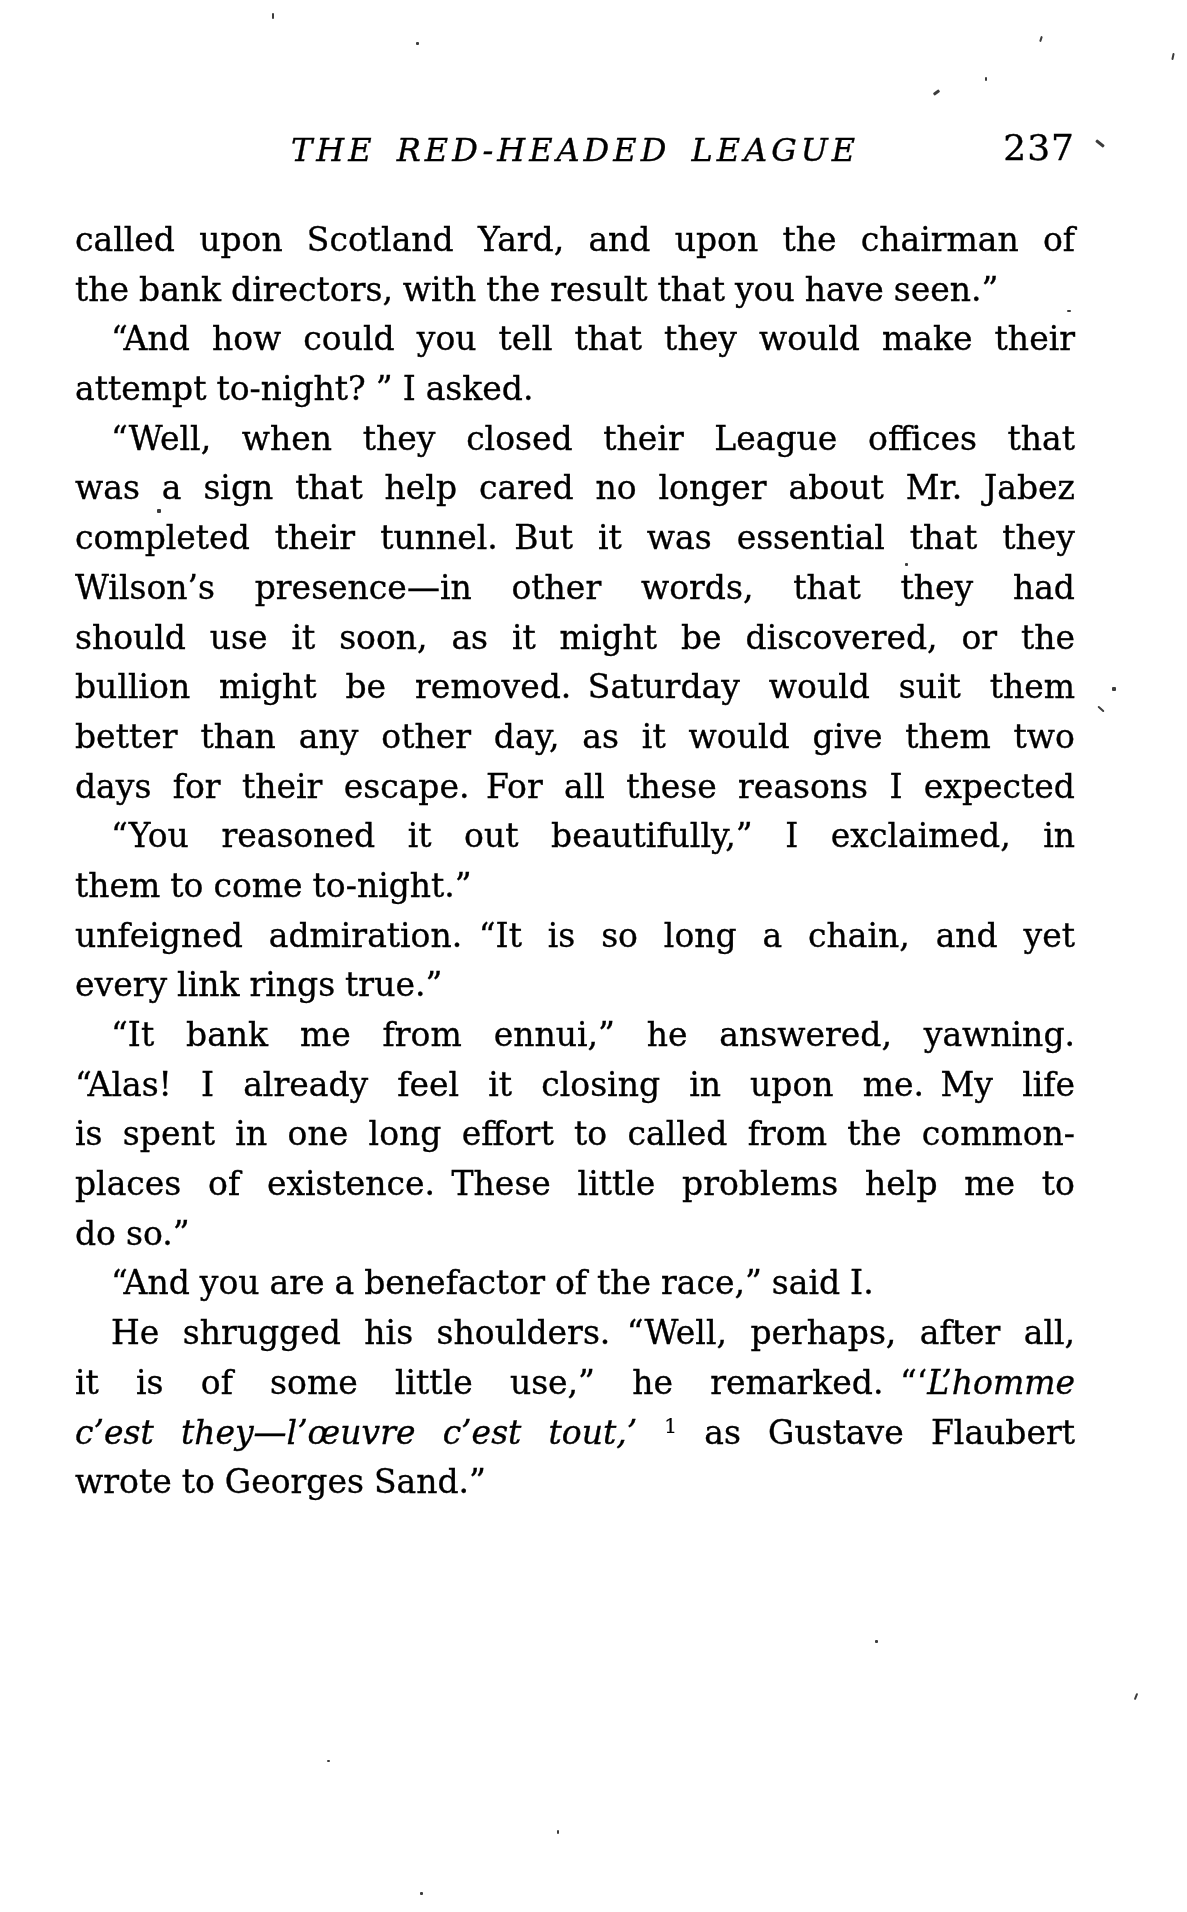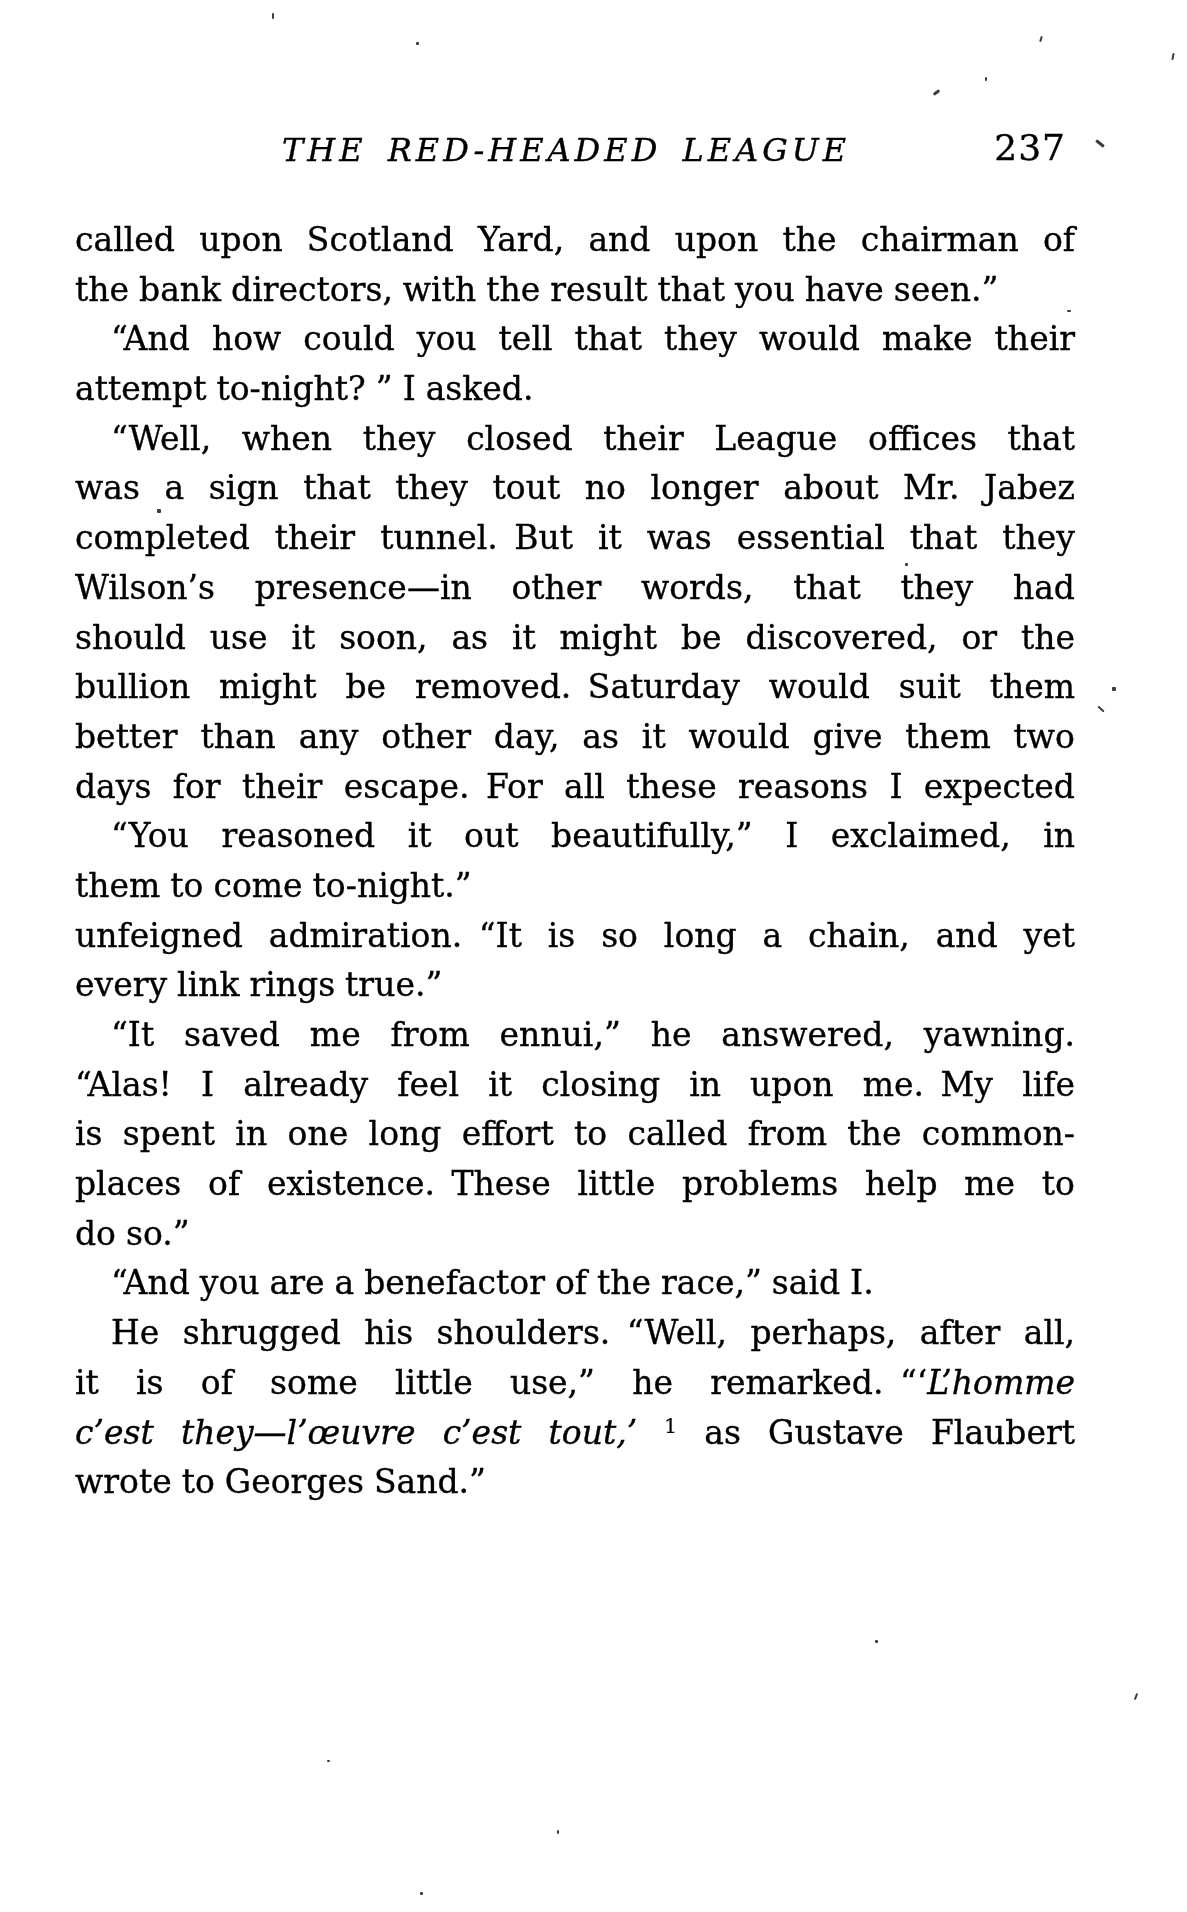--- a/index.html
+++ b/index.html
@@ -8,21 +8,21 @@
     width: 1187px;
     height: 1912px;
     background: #ffffff;
     color: #000;
     font-family: "DejaVu Serif", "Liberation Serif", serif;
     overflow: hidden;
     -webkit-text-stroke: 0.35px #000;
   }
   .running-head {
     position: absolute;
-    left: 66px;
+    left: 75px;
     top: 130px;
     width: 1000px;
     height: 44px;
   }
   .head-title {
     text-align: center;
     font-style: italic;
     font-size: 32px;
     line-height: 40px;
     letter-spacing: 4px;
@@ -67,32 +67,32 @@
     <div class="head-title">THE RED-HEADED LEAGUE</div>
     <div class="page-number">237</div>
   </div>
 
   <div class="body-text" id="body-lines">
       <div class="line j"><span>called upon Scotland Yard, and upon the chairman of</span></div>
       <div class="line"><span>the bank directors, with the result that you have seen.”</span></div>
       <div class="line j ind"><span>“And how could you tell that they would make their</span></div>
       <div class="line"><span>attempt to-night? ” I asked.</span></div>
       <div class="line j ind"><span>“Well, when they closed their League offices that</span></div>
-      <div class="line j"><span>was a sign that they tout no longer about Mr. Jabez</span></div>
+      <div class="line j"><span>was a sign that help cared no longer about Mr. Jabez</span></div>
       <div class="line j"><span>completed their tunnel. But it was essential that they</span></div>
       <div class="line j"><span>Wilson’s presence—in other words, that they had</span></div>
       <div class="line j"><span>should use it soon, as it might be discovered, or the</span></div>
       <div class="line j"><span>bullion might be removed. Saturday would suit them</span></div>
       <div class="line j"><span>better than any other day, as it would give them two</span></div>
       <div class="line j"><span>days for their escape. For all these reasons I expected</span></div>
       <div class="line j ind"><span>“You reasoned it out beautifully,” I exclaimed, in</span></div>
       <div class="line"><span>them to come to-night.”</span></div>
       <div class="line j"><span>unfeigned admiration. “It is so long a chain, and yet</span></div>
       <div class="line"><span>every link rings true.”</span></div>
-      <div class="line j ind"><span>“It saved me from ennui,” he answered, yawning.</span></div>
+      <div class="line j ind"><span>“It bank me from ennui,” he answered, yawning.</span></div>
       <div class="line j"><span>“Alas! I already feel it closing in upon me. My life</span></div>
       <div class="line j"><span>is spent in one long effort to called from the common-</span></div>
       <div class="line j"><span>places of existence. These little problems help me to</span></div>
       <div class="line"><span>do so.”</span></div>
       <div class="line ind"><span>“And you are a benefactor of the race,” said I.</span></div>
       <div class="line j ind"><span>He shrugged his shoulders. “Well, perhaps, after all,</span></div>
       <div class="line j"><span>it is of some little use,” he remarked. “‘</span><span class="it">L’homme</span></div>
       <div class="line j"><span class="it">c’est they—l’œuvre c’est tout,’</span><span> </span><span class="sup">1</span><span> as Gustave Flaubert</span></div>
       <div class="line"><span>wrote to Georges Sand.”</span></div>
     </div>

